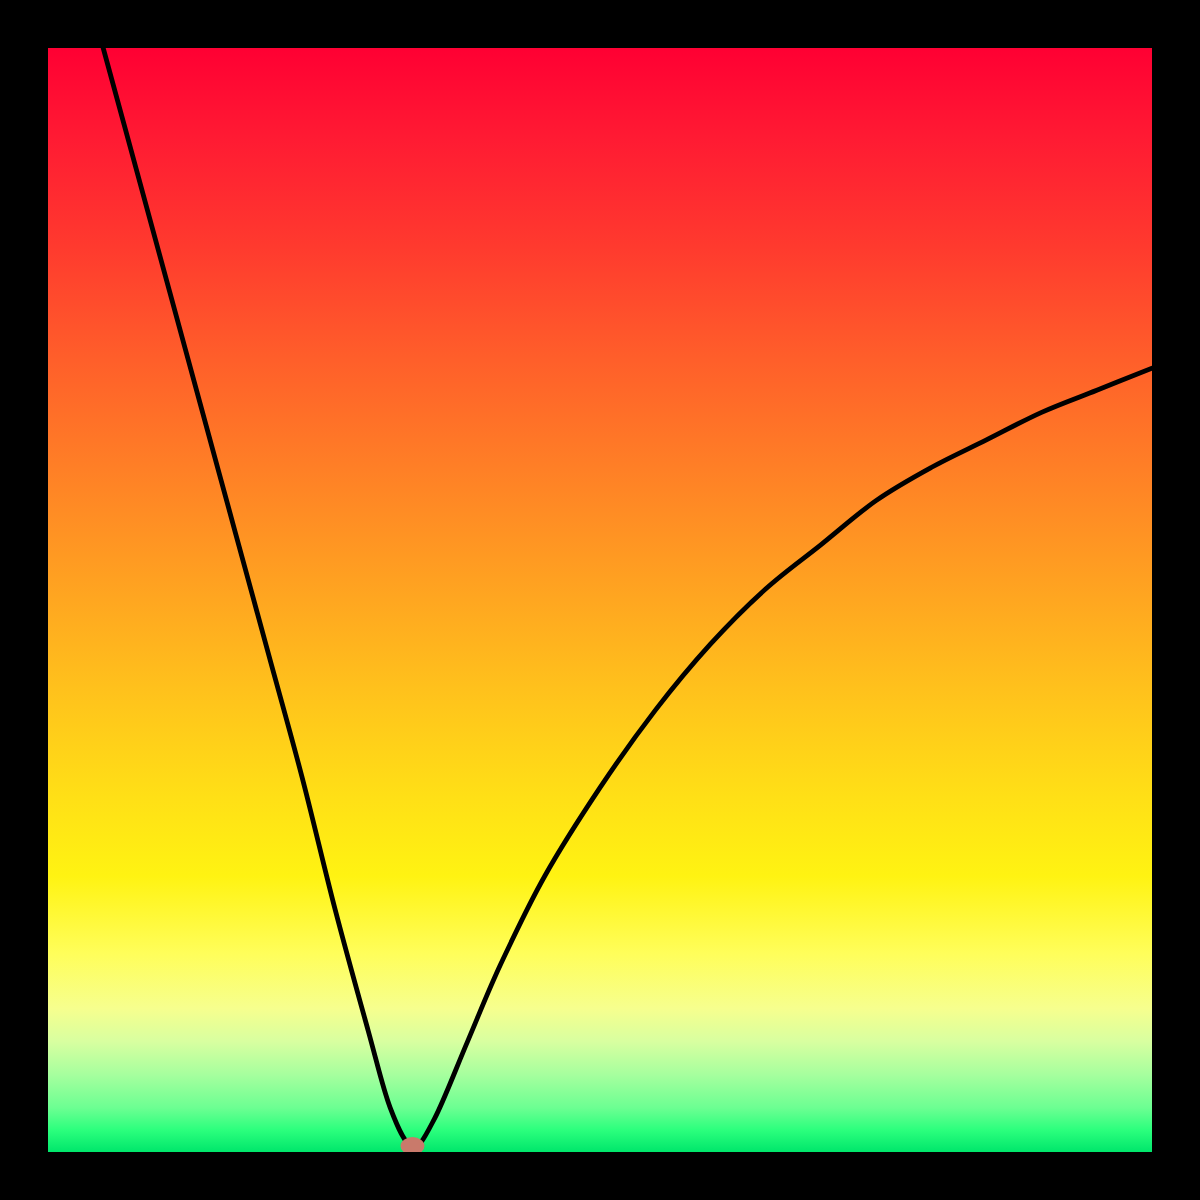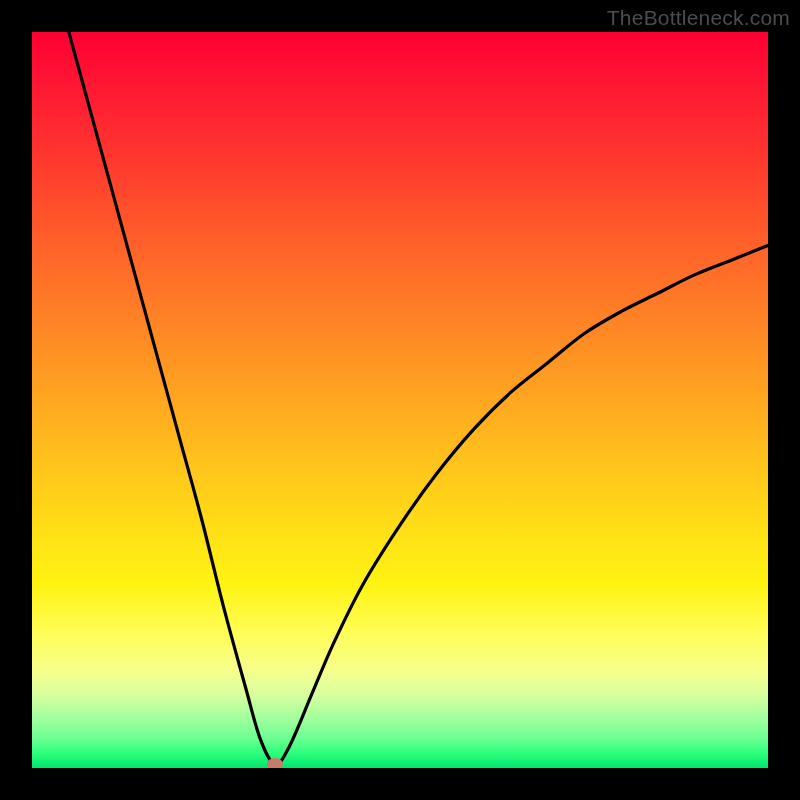--- a/index.html
+++ b/index.html
@@ -82,14 +82,13 @@
   <div class="plot-area">
     <div class="gradient-bg"></div>
 
     <svg class="curve" viewBox="0 0 736 736" preserveAspectRatio="none">
       <path id="curve-path" d="M 36.800000000000004 0 C 40.48 13.49, 51.52 53.97, 58.88 80.96 C 66.24 107.95, 73.60 134.93, 80.96 161.92 C 88.32 188.91, 95.68 215.89, 103.04 242.88 C 110.40 269.87, 117.76 296.85, 125.12 323.84 C 132.48 350.83, 139.84 377.81, 147.20 404.80 C 154.56 431.79, 161.92 457.55, 169.28 485.76 C 176.64 513.97, 184.00 545.87, 191.36 574.08 C 198.72 602.29, 207.31 632.96, 213.44 655.04 C 219.57 677.12, 223.25 693.68, 228.16 706.56 C 233.07 719.44, 237.97 731.09, 242.88 732.32 C 247.79 733.55, 251.47 725.57, 257.60 713.92 C 263.73 702.27, 272.32 679.57, 279.68 662.40 C 287.04 645.23, 293.17 629.28, 301.76 610.88 C 310.35 592.48, 320.16 571.63, 331.20 552.00 C 342.24 532.37, 355.73 511.52, 368.00 493.12 C 380.27 474.72, 392.53 457.55, 404.80 441.60 C 417.07 425.65, 429.33 410.93, 441.60 397.44 C 453.87 383.95, 466.13 371.68, 478.40 360.64 C 490.67 349.60, 502.93 341.01, 515.20 331.20 C 527.47 321.39, 539.73 310.35, 552.00 301.76 C 564.27 293.17, 576.53 286.43, 588.80 279.68 C 601.07 272.93, 613.33 267.41, 625.60 261.28 C 637.87 255.15, 650.13 248.40, 662.40 242.88 C 674.67 237.36, 686.93 233.07, 699.20 228.16 C 711.47 223.25, 729.87 215.89, 736.00 213.44" fill="none" stroke="#000" stroke-width="3.2" stroke-linejoin="round" stroke-linecap="round"></path>
     </svg>
 
     <div class="marker" id="min-marker" style="left: 242.88px; top: 732.32px;"></div>
   </div>
 
-  <div class="watermark">TheBottleneck.com</div>
 </div>
 
 </body></html>

